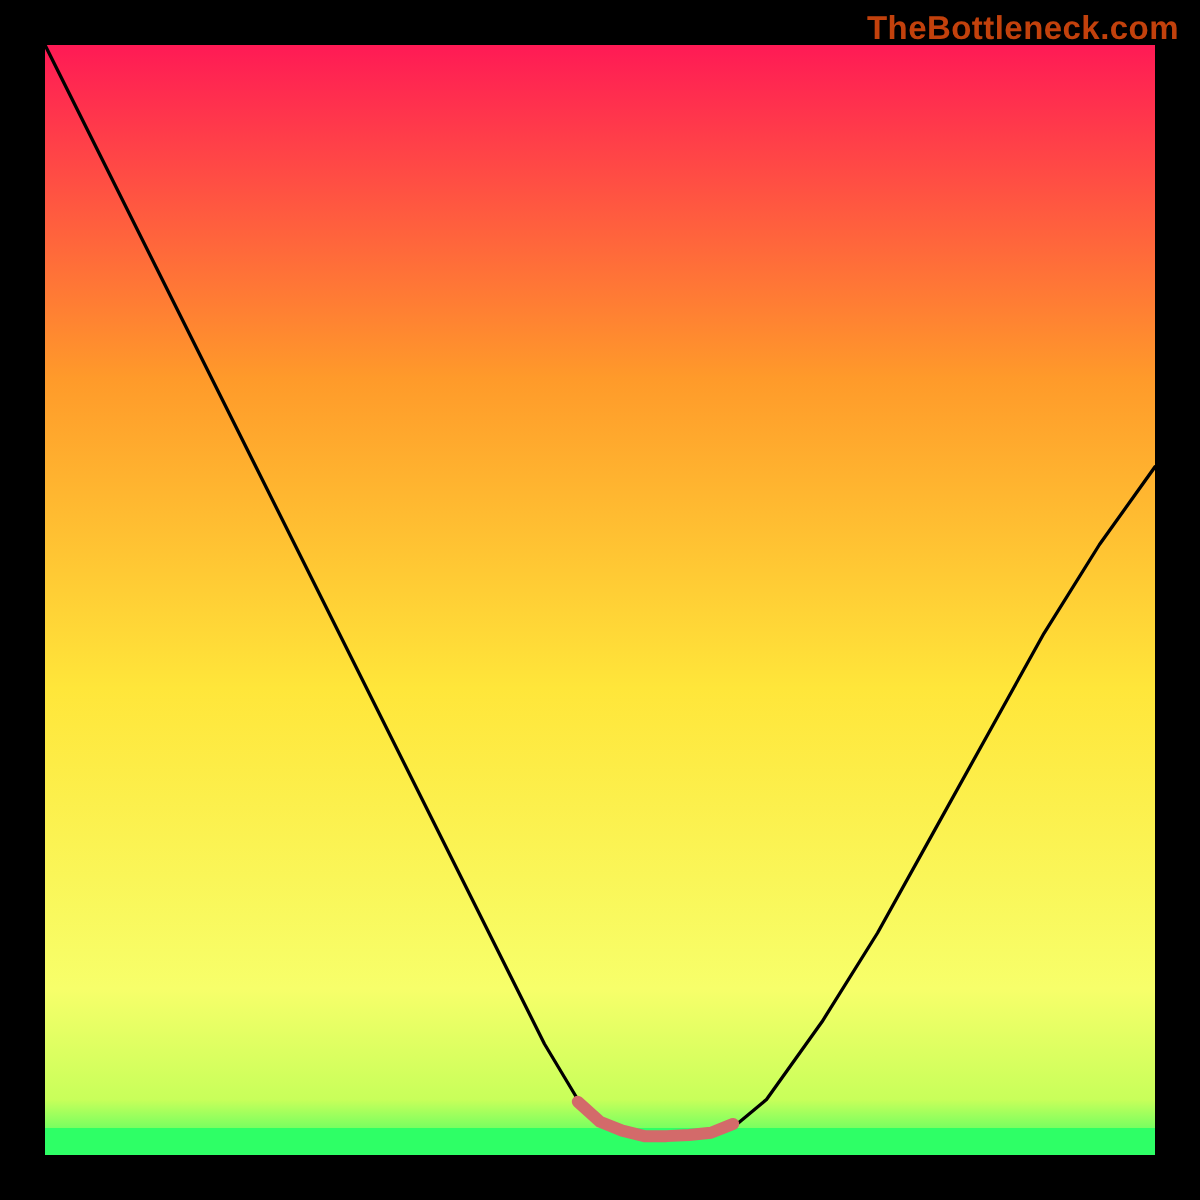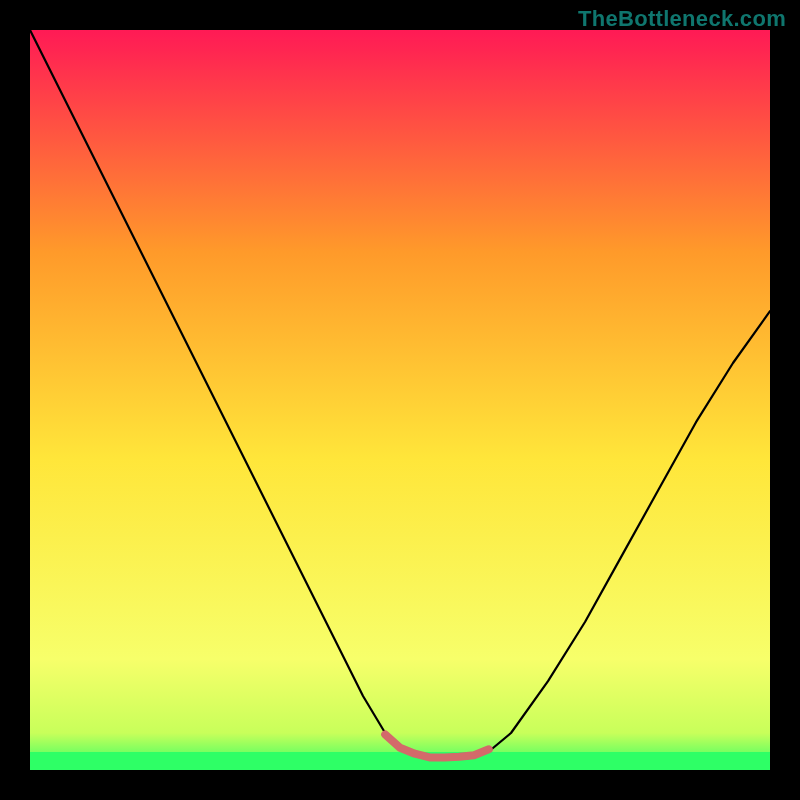--- a/index.html
+++ b/index.html
@@ -14,21 +14,21 @@
   .canvas {
     position: relative;
     width: 800px;
     height: 800px;
     background: #000;
   }
   .watermark {
     position: absolute;
     top: 6px;
     right: 14px;
-    color: #0f766e;
+    color: #c2410c;
     font-size: 22px;
     font-weight: 600;
     letter-spacing: 0.3px;
     z-index: 10;
   }
   .plot-area {
     position: absolute;
     left: 30px;
     top: 30px;
     width: 740px;

